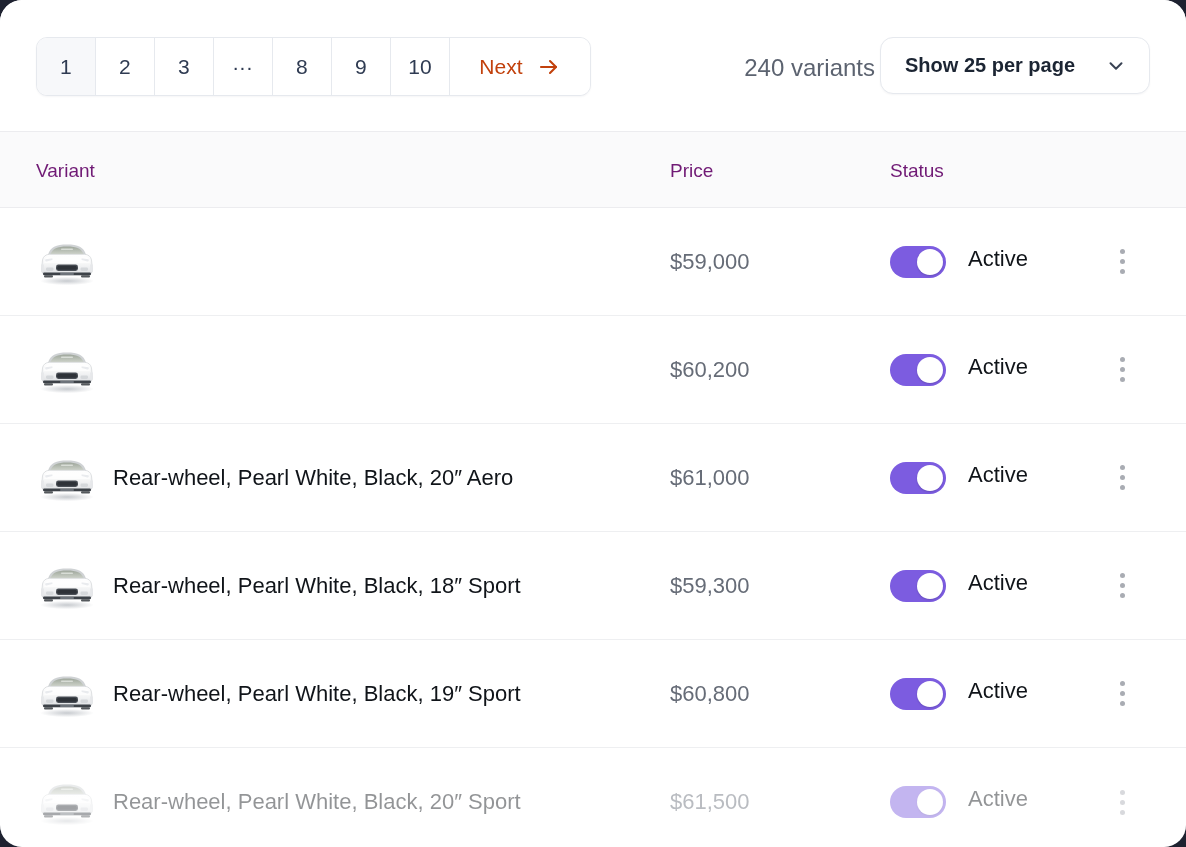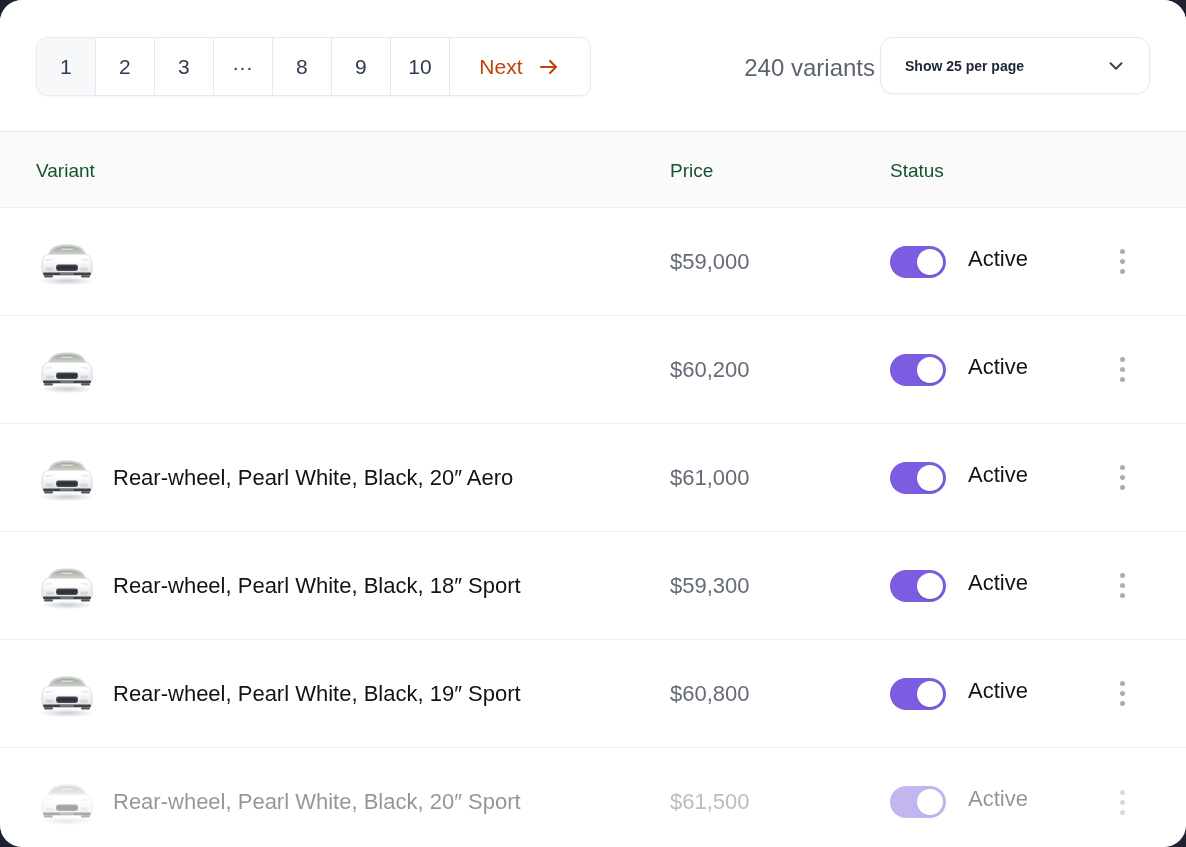--- a/index.html
+++ b/index.html
@@ -87,42 +87,42 @@
     height: 57px;
     min-width: 270px;
     padding: 0 22px 0 24px;
     display: flex;
     align-items: center;
     justify-content: space-between;
     gap: 22px;
     background: #ffffff;
     border: 1px solid #e6e9ee;
     border-radius: 13px;
-    font-size: 14px;
+    font-size: 20px;
     font-weight: bold;
     color: #1c2533;
     cursor: pointer;
     user-select: none;
     box-shadow: 0 1px 2px rgba(16,24,40,0.04);
   }
   .perpage .chev { color: #3a4354; display: flex; }
 
   
   .thead {
     height: 77px;
     background: #fafafb;
     border-top: 1px solid #ececef;
     border-bottom: 1px solid #ececef;
     position: relative;
   }
   .th {
     position: absolute;
     top: 28px;
     font-size: 19px;
-    color: #14532d;
+    color: #701a75;
   }
   .th-variant { left: 36px; }
   .th-price   { left: 670px; }
   .th-status  { left: 890px; }
 
   .tbody { position: relative; }
 
   .row {
     position: relative;
     height: 108px;

